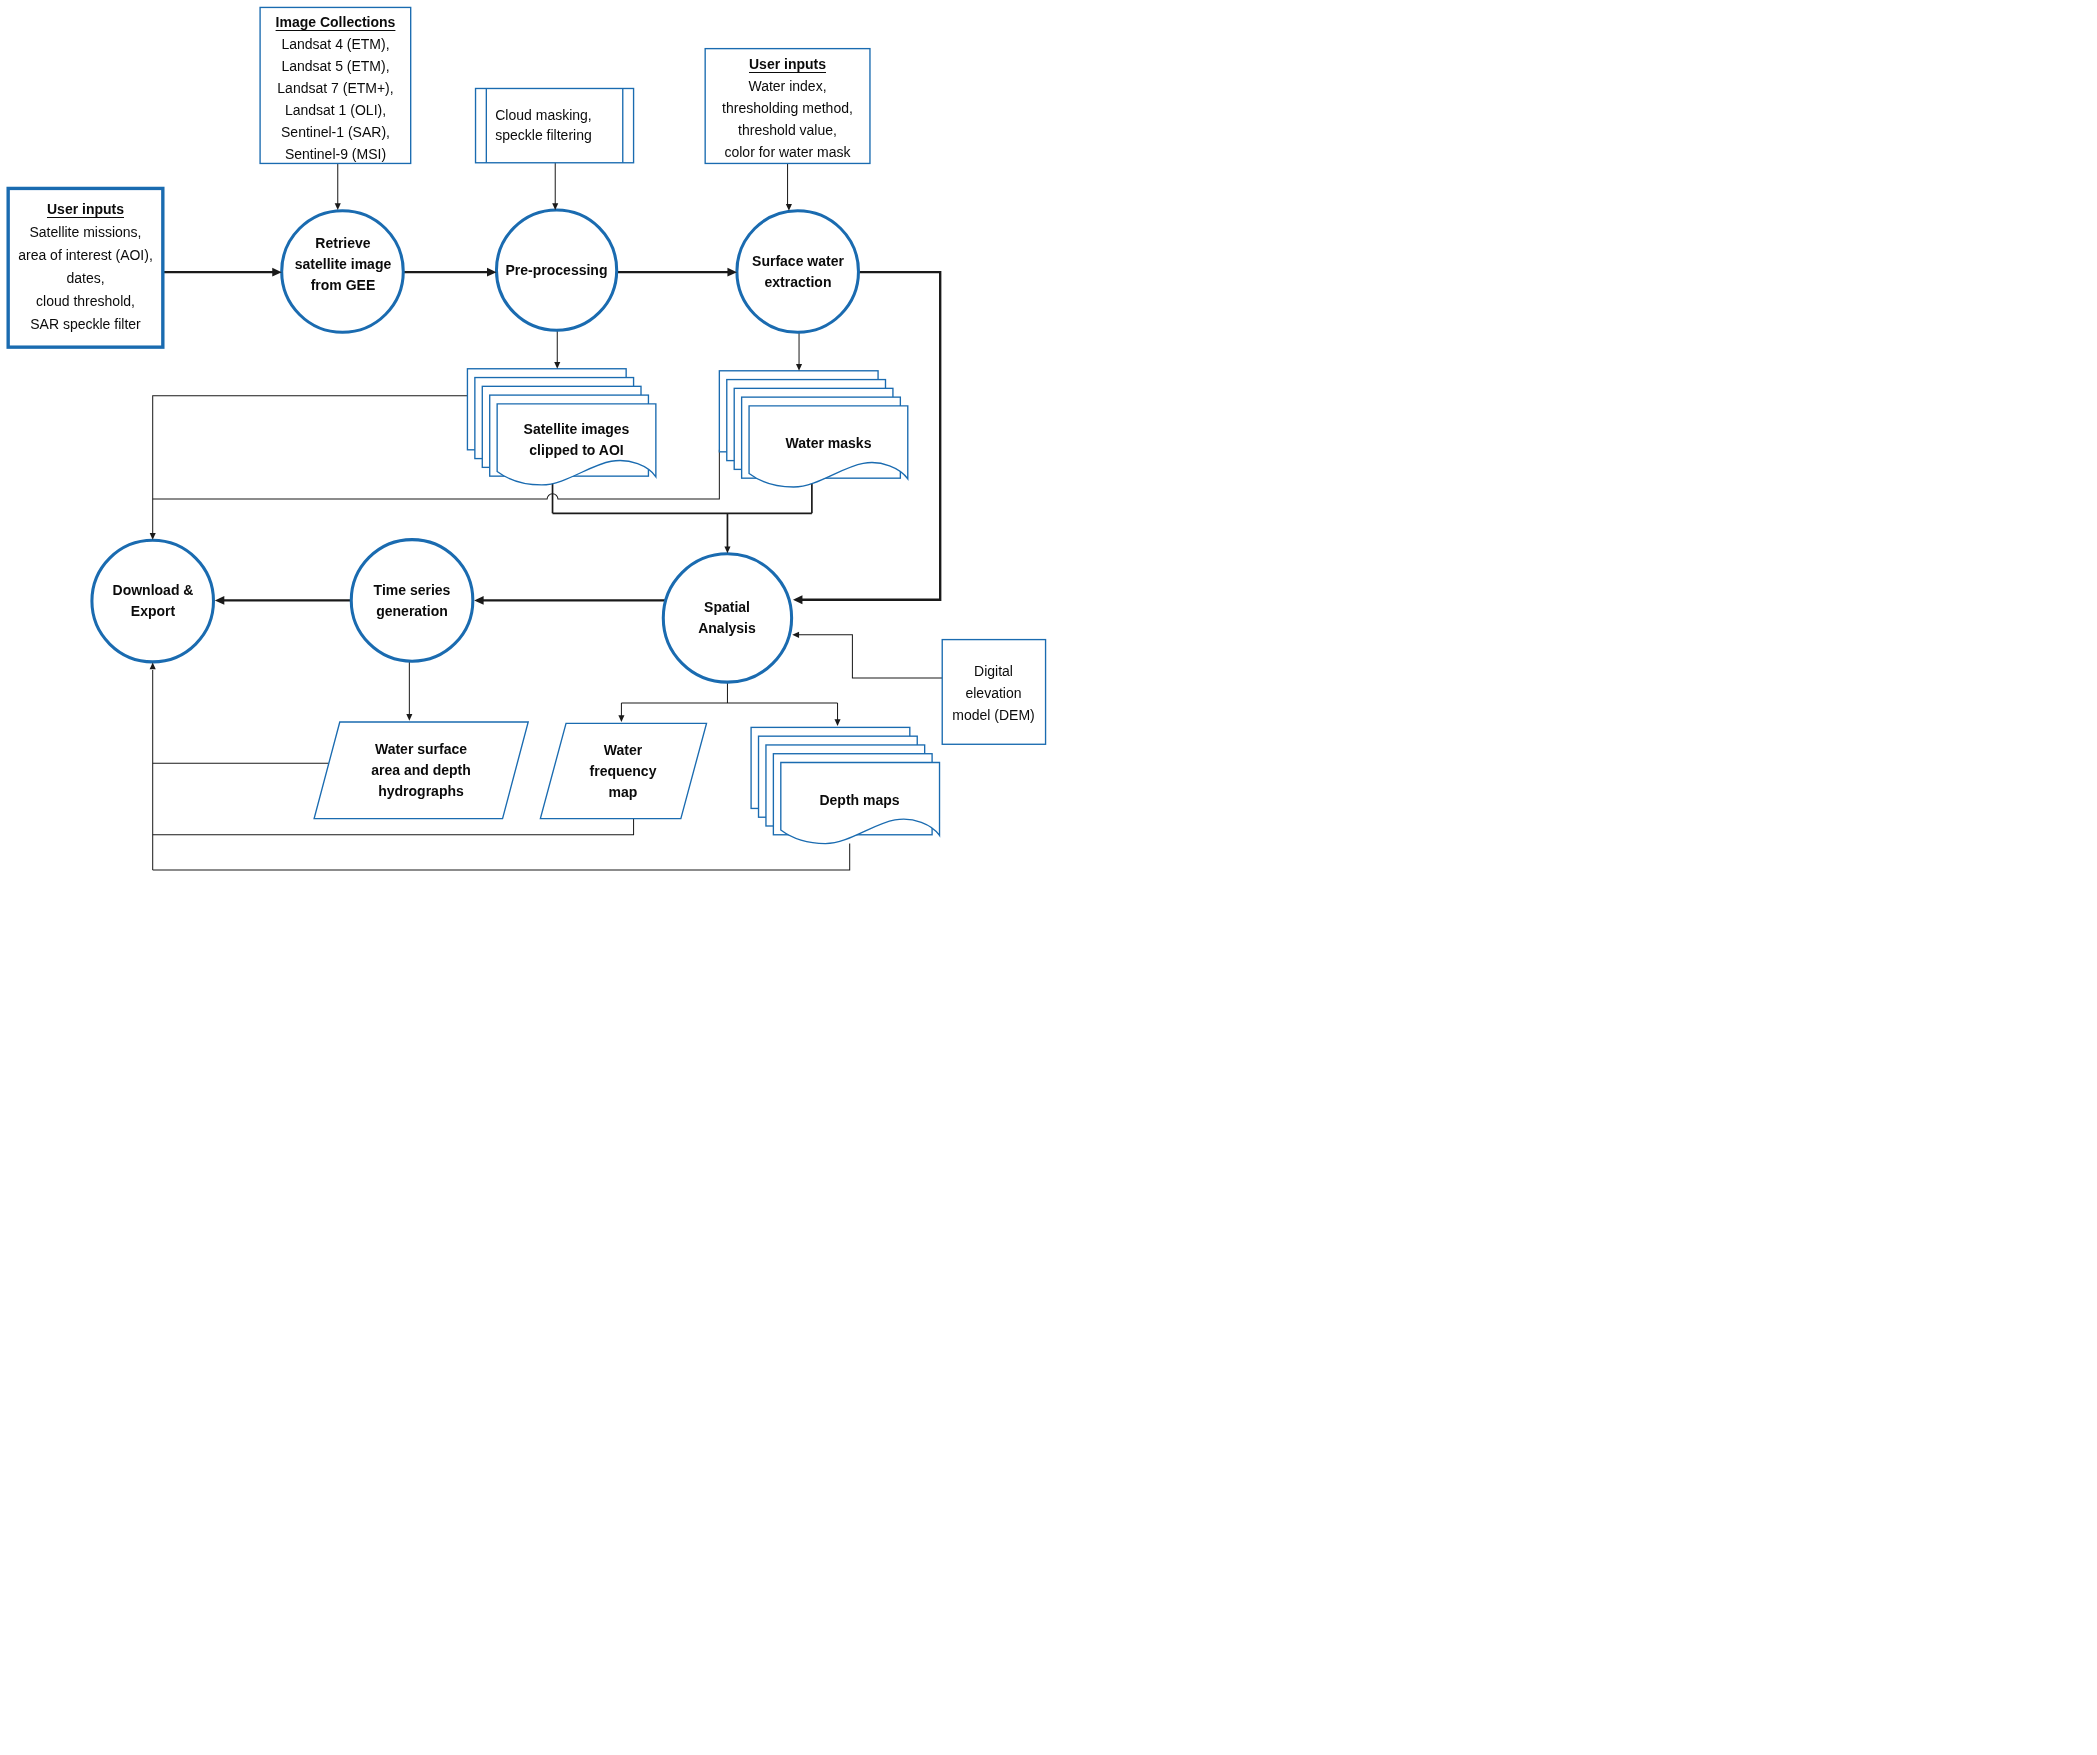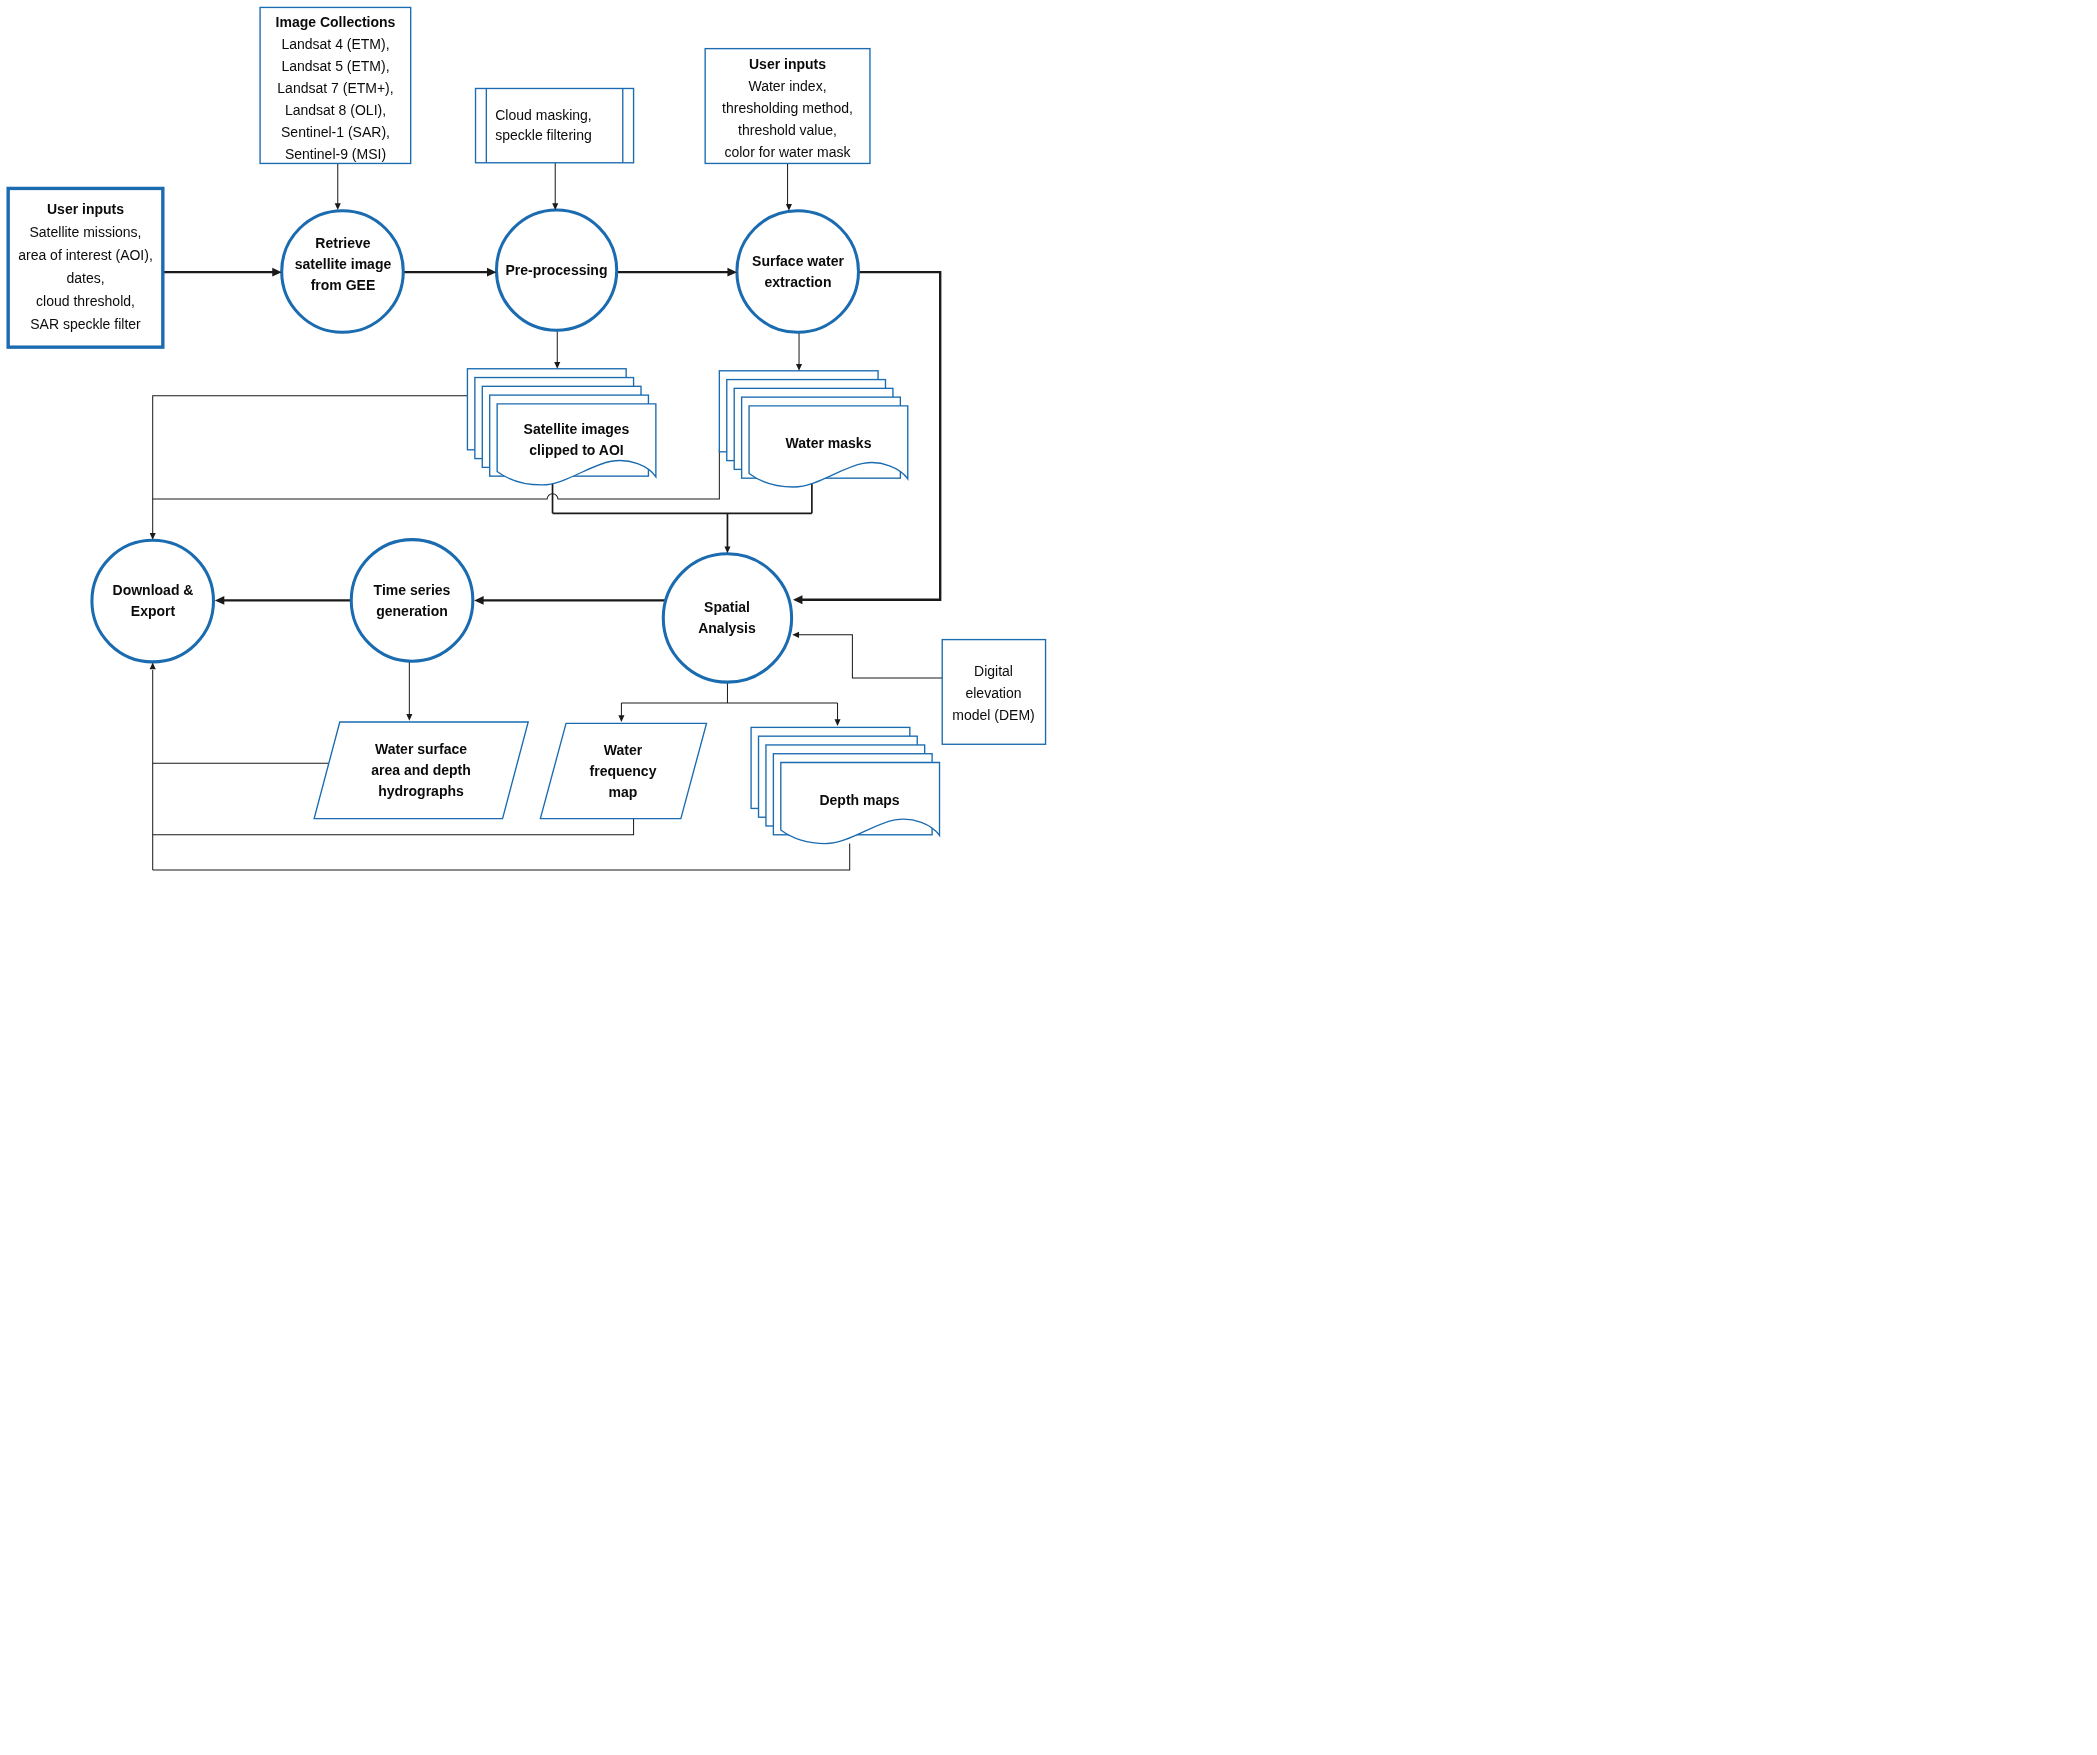--- a/index.html
+++ b/index.html
@@ -9,21 +9,21 @@
     overflow:hidden;
   }
   svg.layer { position:absolute; left:0; top:0; }
   .lbl {
     position:absolute; display:flex; flex-direction:column;
     align-items:center; text-align:center;
     font-size:14px; line-height:22px; white-space:nowrap;
   }
   .vcenter { justify-content:center; }
   .bold { font-weight:bold; }
-  .title { font-weight:bold; text-underline-offset:2.7px; }
+  .title { font-weight:bold; text-decoration:underline; text-underline-offset:2.7px; }
   .lh30 { line-height:20px; }
   .lh31 { line-height:21px; }
   .lh34 { line-height:23px; }
 </style>
 </head>
 <body>
 
 <div class="canvas">
 
 <svg class="layer" width="1049" height="878" viewBox="0 0 1553 1300">
@@ -154,21 +154,21 @@
     <span>dates,</span>
     <span>cloud threshold,</span>
     <span>SAR speckle filter</span>
   </div>
 
   <div class="lbl" style="left:260px; top:10.8px; width:151px;">
     <span class="title">Image Collections</span>
     <span>Landsat 4 (ETM),</span>
     <span>Landsat 5 (ETM),</span>
     <span>Landsat 7 (ETM+),</span>
-    <span>Landsat 8 (OLI),</span>
+    <span>Landsat 1 (OLI),</span>
     <span>Sentinel-1 (SAR),</span>
     <span>Sentinel-9 (MSI)</span>
   </div>
 
   <div class="lbl vcenter lh30" style="left:475px; top:88px; width:137px; height:74px;">
     <span>Cloud masking,</span>
     <span>speckle filtering</span>
   </div>
 
   <div class="lbl" style="left:705px; top:53px; width:165px;">

